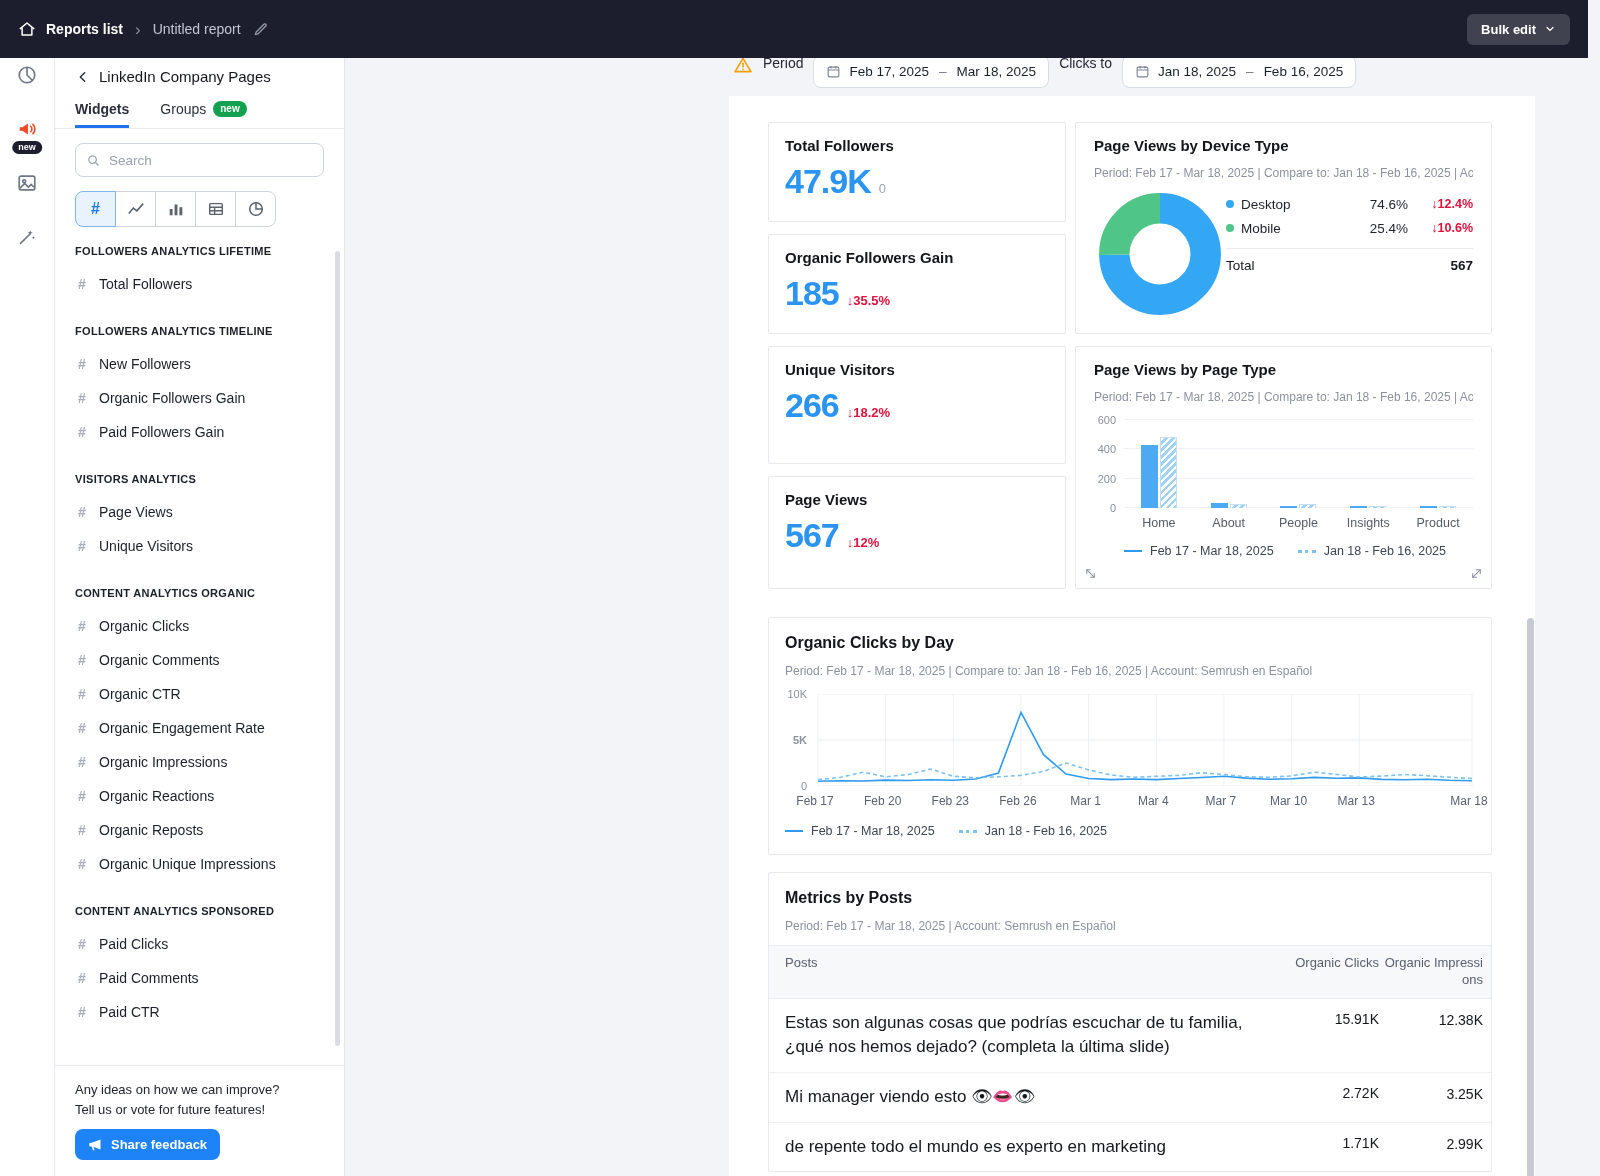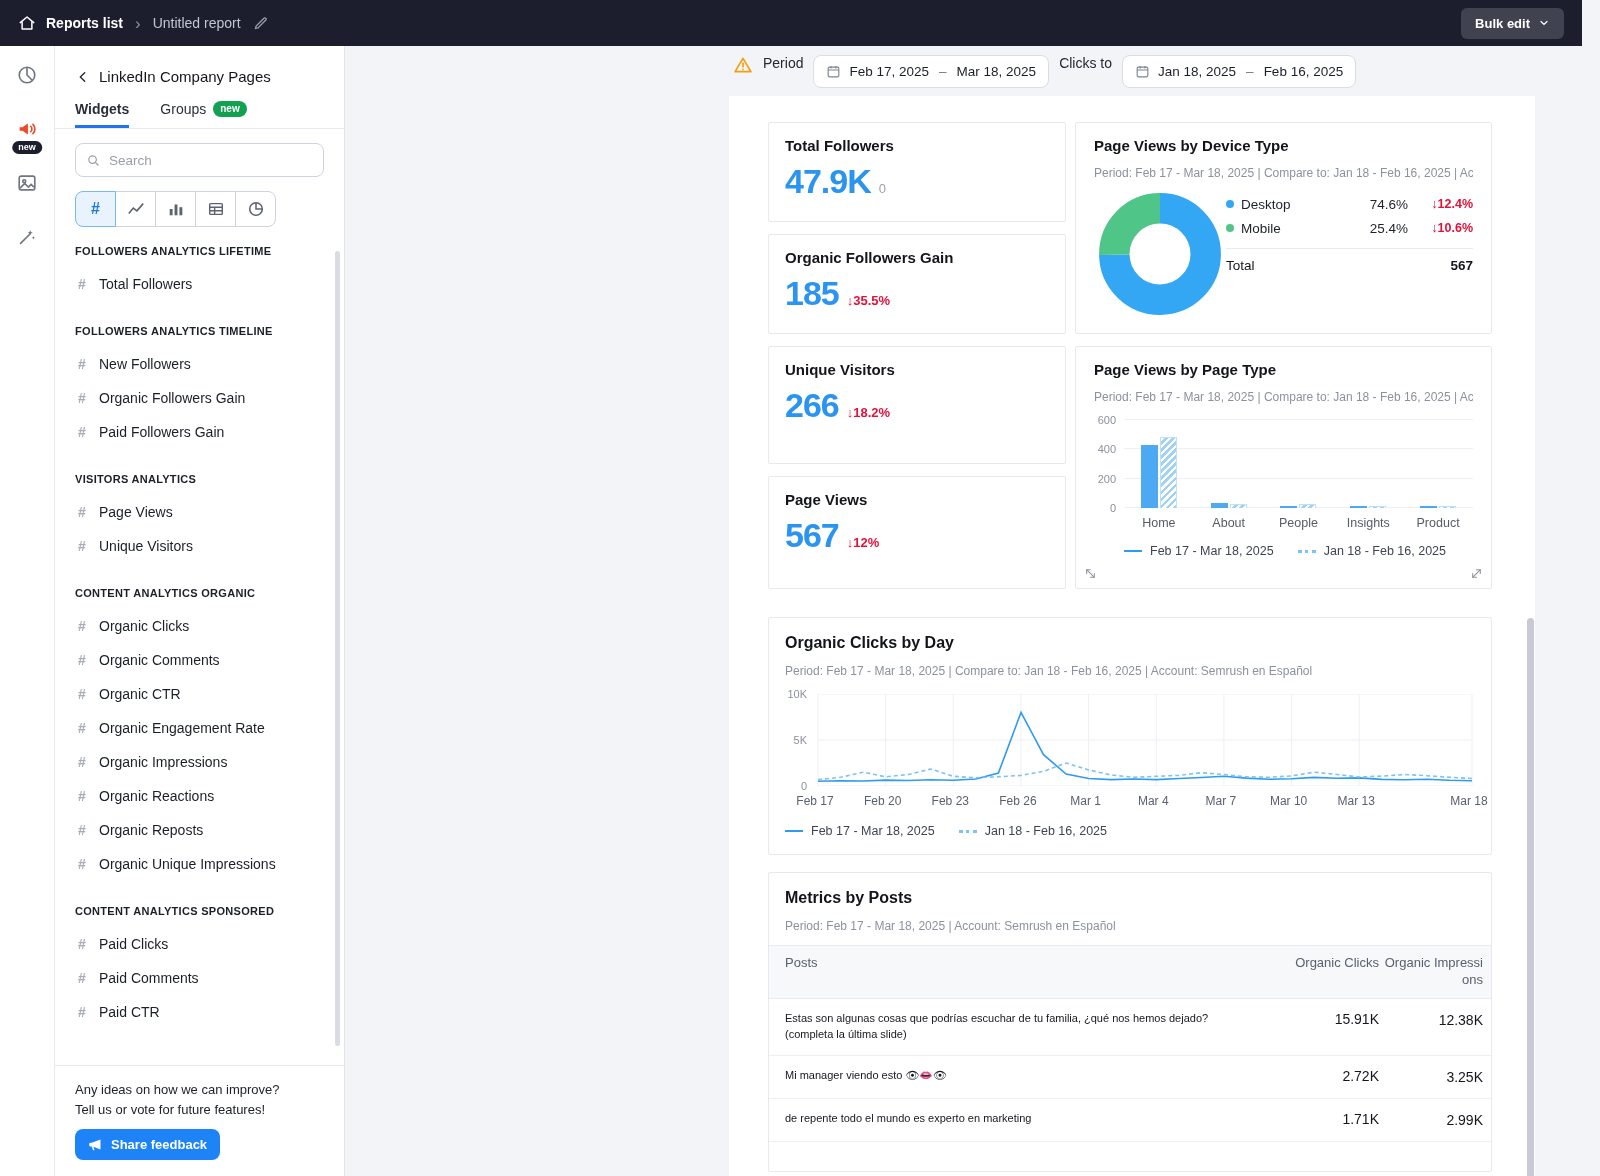--- a/index.html
+++ b/index.html
@@ -1,20 +1,20 @@
 <!DOCTYPE html>
 <html><head>
 <meta charset="utf-8">
 <style>
 *{margin:0;padding:0;box-sizing:border-box}
 html,body{width:1600px;height:1176px;overflow:hidden}
 body{font-family:"Liberation Sans","DejaVu Sans",sans-serif;background:#f3f4f7;position:relative;color:#14161c}
 
 
-.topbar{position:absolute;left:0;top:0;right:18px;height:46px;background:#1c1e2e;display:flex;align-items:center;padding:0 18px;gap:10px;z-index:40}
+.topbar{position:absolute;left:0;top:0;right:12px;height:58px;background:#1c1e2e;display:flex;align-items:center;padding:0 18px;gap:10px;z-index:40}
 .tb-home{display:flex;cursor:pointer}
 .tb-crumb{color:#fff;font-size:14px;font-weight:700;cursor:pointer}
 .tb-sep{color:#8a8ea0;font-size:17px;margin:0 2px;line-height:1}
 .tb-title{color:#c2c5d1;font-size:14px;cursor:pointer}
 .tb-edit{display:flex;margin-left:2px;cursor:pointer}
 .tb-bulk{margin-left:auto;display:flex;align-items:center;gap:8px;background:rgba(255,255,255,.16);border:none;color:#fff;font:600 13px "Liberation Sans",sans-serif;padding:8px 14px;border-radius:6px;cursor:pointer}
 
 
 .rail{position:absolute;left:0;top:46px;bottom:0;width:55px;background:#fff;border-right:1px solid #e8eaef;display:flex;flex-direction:column;align-items:center;padding-top:16px;gap:28px;z-index:20}
 .rail-btn{width:26px;height:26px;display:flex;align-items:center;justify-content:center;color:#6f7684;cursor:pointer;position:relative}
@@ -112,21 +112,21 @@
 .lc-xlabels{position:relative;height:16px;margin-left:30px;margin-top:8px;font-size:12px;color:#596070}
 .lc-xlabels span{position:absolute;transform:translateX(-50%);white-space:nowrap}
 
 
 .card-posts{margin-top:17px;height:300px;overflow:hidden}
 .tbl-head{display:flex;align-items:flex-start;background:#f7f8fa;border-top:1px solid #e8eaef;border-bottom:1px solid #e8eaef;margin:12px -16px 0;padding:9px 8px 9px 16px;font-size:13px;color:#596070}
 .col-post{flex:1;padding-right:24px}
 .col-num{width:110px;text-align:right}
 .col-imp{width:104px;word-break:break-all;line-height:1.3}
 .tbl-row{display:flex;align-items:flex-start;margin:0 -16px;padding:12px 8px 12px 16px;border-bottom:1px solid #edeff3;font-size:14px;cursor:pointer}
-.tbl-row .col-post{font-size:11px;line-height:1.45;color:#15181f}
+.tbl-row .col-post{font-size:17px;line-height:1.45;color:#15181f}
 
 
 .main-scroll{position:absolute;right:66px;top:572px;width:7px;height:560px;background:#c7cad3;border-radius:4px;cursor:pointer}
 </style>
 </head>
 <body>
 
 <header class="topbar">
   <span class="tb-home">
     <svg width="18" height="18" viewBox="0 0 24 24" fill="none" stroke="#fff" stroke-width="2" stroke-linecap="round" stroke-linejoin="round">
@@ -503,21 +503,21 @@
         </div>
       </section>
     </div>
 
     <section class="card-wide">
       <h3>Organic Clicks by Day</h3>
       <div class="meta">Period: Feb 17 - Mar 18, 2025 | Compare to: Jan 18 - Feb 16, 2025 | Account: Semrush en Español</div>
       <div class="lc-wrap">
         <div class="lc-yaxis">
             <span style="bottom: -6px;">0</span>
-            <span style="bottom: 40px;">5K</span>
+            <span style="bottom: 40px; font-weight: bold;">5K</span>
             <span style="bottom: 86px;">10K</span>
           </div>
         <svg class="lc-svg" width="654" height="92" viewBox="0 0 654 92">
             <line x1="0" x2="654" y1="92" y2="92" stroke="#edeff4" stroke-width="1"></line>
             <line x1="0" x2="654" y1="46" y2="46" stroke="#edeff4" stroke-width="1"></line>
             <line x1="0" x2="654" y1="0" y2="0" stroke="#edeff4" stroke-width="1"></line>
             <line x1="0" x2="0" y1="0" y2="92" stroke="#edeff4" stroke-width="1"></line>
             <line x1="67.6551724137931" x2="67.6551724137931" y1="0" y2="92" stroke="#edeff4" stroke-width="1"></line>
             <line x1="135.3103448275862" x2="135.3103448275862" y1="0" y2="92" stroke="#edeff4" stroke-width="1"></line>
             <line x1="202.9655172413793" x2="202.9655172413793" y1="0" y2="92" stroke="#edeff4" stroke-width="1"></line>

